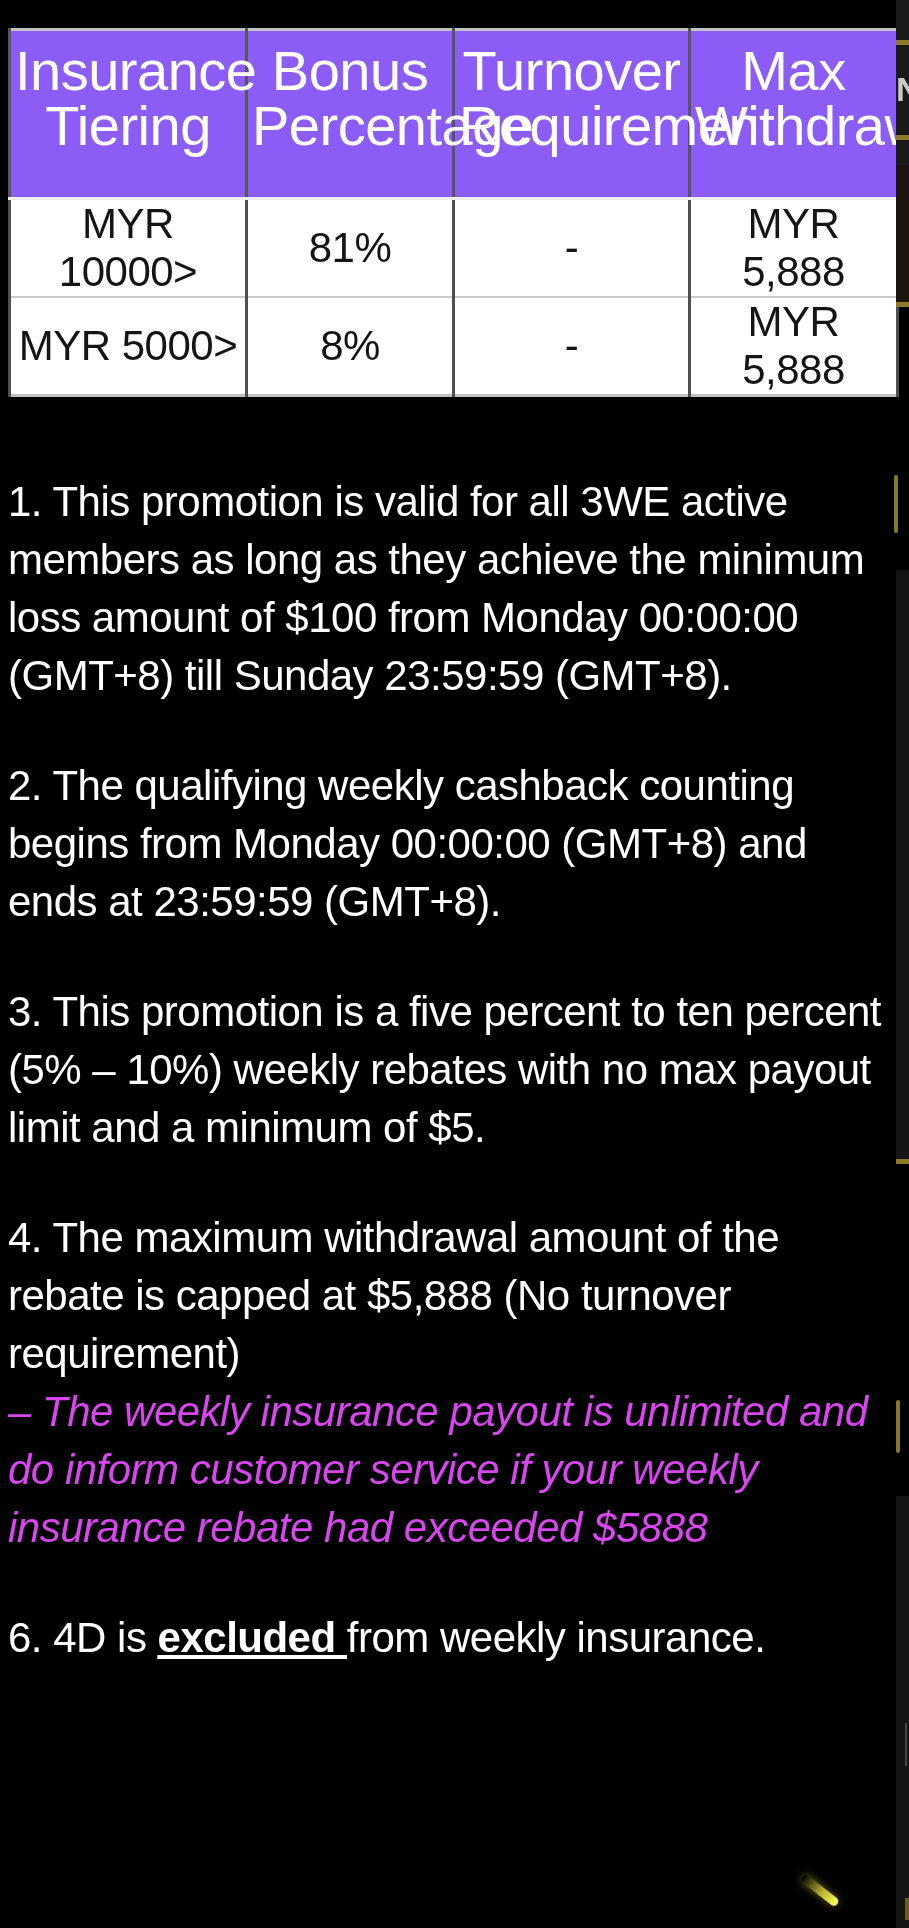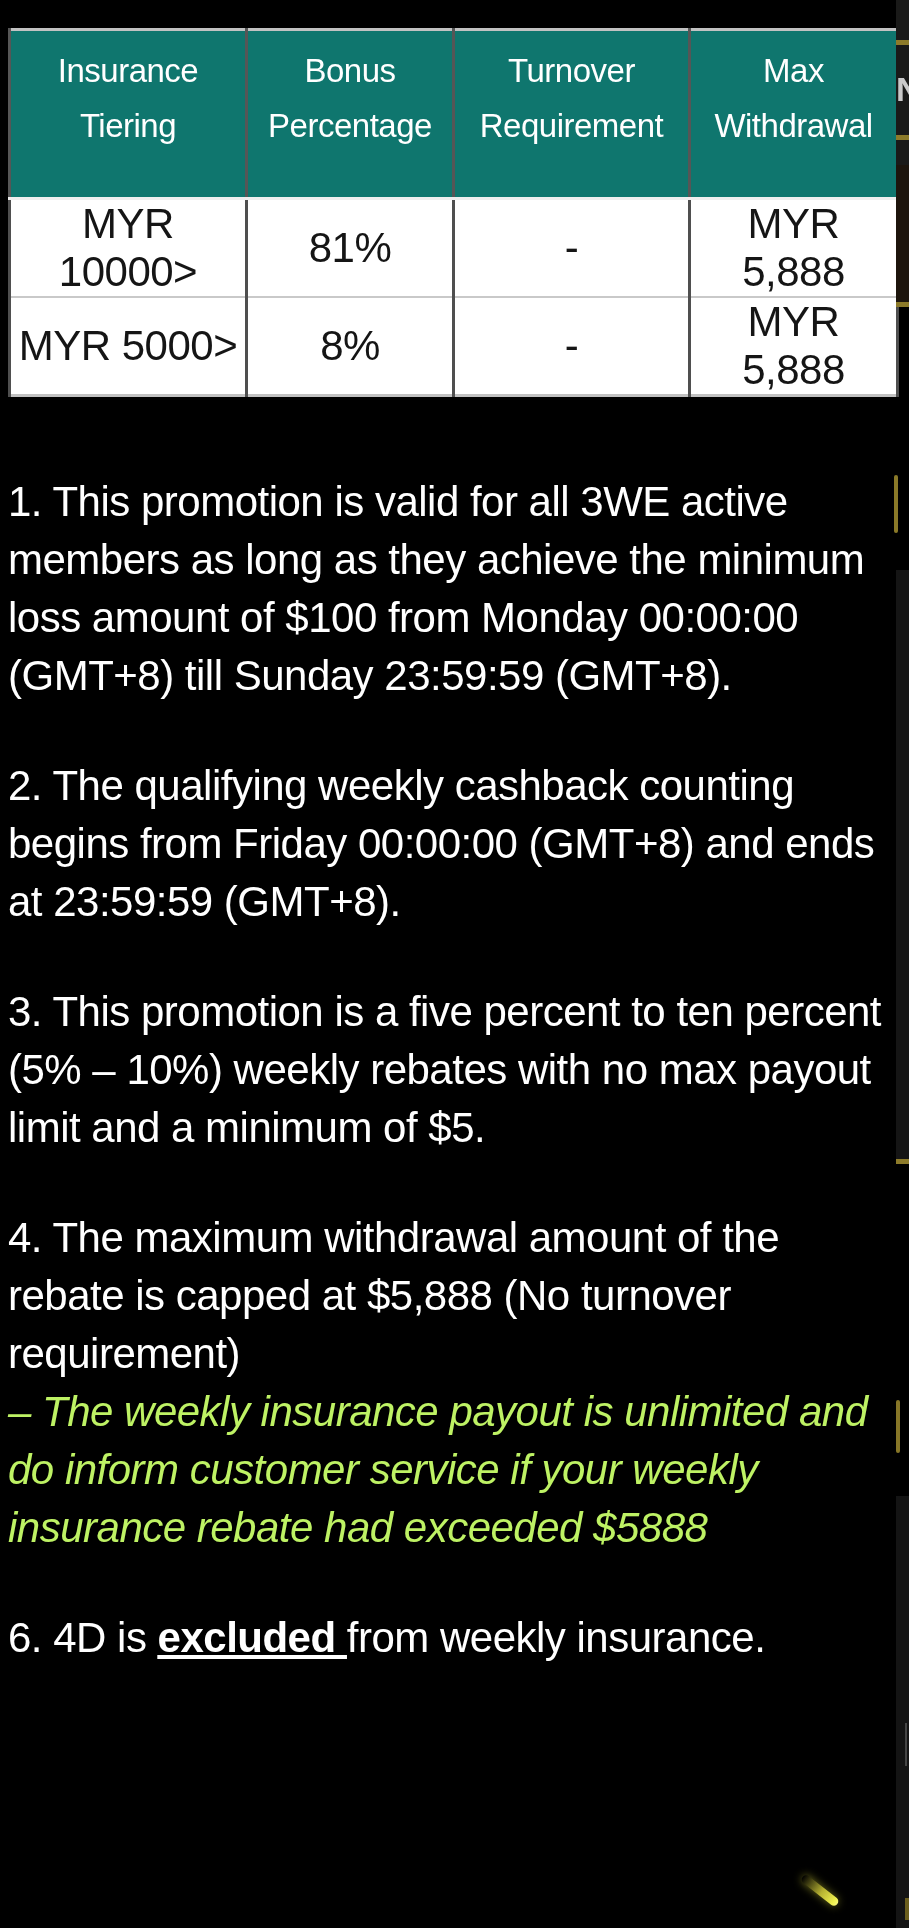--- a/index.html
+++ b/index.html
@@ -23,23 +23,23 @@
     top: 28px;
     width: 888px;
   }
   table.tier-table {
     border-collapse: collapse;
     table-layout: fixed;
     width: 888px;
     border: 3px solid #c2c2c2;
   }
   .tier-table th {
-    background: #0f766e;
+    background: #8b5cf6;
     color: #ffffff;
-    font-size: 33px;
+    font-size: 56px;
     font-weight: 400;
     line-height: 55px;
     letter-spacing: -0.5px;
     vertical-align: top;
     text-align: center;
     box-sizing: border-box;
     height: 169px;
     padding: 12px 4px 0 4px;
     border-left: 3px solid #565656;
     border-right: 3px solid #565656;
@@ -70,21 +70,21 @@
     color: #ffffff;
     font-size: 42px;
     line-height: 58px;
     letter-spacing: -0.5px;
   }
   .terms p {
     margin: 4px 0 52px 0;
   }
   .red-note {
     display: block;
-    color: #bef264;
+    color: #d946ef;
     font-style: italic;
   }
   .terms u span { text-decoration: inherit; }
   .terms b { font-weight: 700; }
 
   
   .rail-seg { position: absolute; left: 896px; width: 13px; }
   .rail-seg.s1 { top: 0;     height: 165px; background: #1a1a19; }
   .rail-seg.s2 { top: 165px; height: 140px; background: #1d150d; }
   .rail-seg.s3 { top: 570px; height: 593px; background: #151515; }
@@ -168,21 +168,21 @@
           <td>8%</td>
           <td>-</td>
           <td>MYR 5,888</td>
         </tr>
       </tbody>
     </table>
   </div>
 
   <div class="terms">
     <p>1. This promotion is valid for all 3WE active members as long as they achieve the minimum loss amount of $100 from Monday 00:00:00 (GMT+8) till Sunday 23:59:59 (GMT+8).</p>
-    <p>2. The qualifying weekly cashback counting begins from Friday 00:00:00 (GMT+8) and ends at 23:59:59 (GMT+8).</p>
+    <p>2. The qualifying weekly cashback counting begins from Monday 00:00:00 (GMT+8) and ends at 23:59:59 (GMT+8).</p>
     <p>3. This promotion is a five percent to ten percent (5% – 10%) weekly rebates with no max payout limit and a minimum of $5.</p>
     <p><span>4. The maximum withdrawal amount of the rebate is capped at $5,888 (No turnover requirement)</span><span class="red-note">– The weekly insurance payout is unlimited and do inform customer service if your weekly insurance rebate had exceeded $5888</span></p>
     <p><span>6. 4D is </span><b><u><span>excluded </span></u></b><span>from weekly insurance.</span></p>
   </div>
 
   <div class="rail-seg s1"></div>
   <div class="rail-seg s2"></div>
   <div class="rail-seg s3"></div>
   <div class="rail-seg s4"></div>
   <div class="gold-dash d1"></div>

